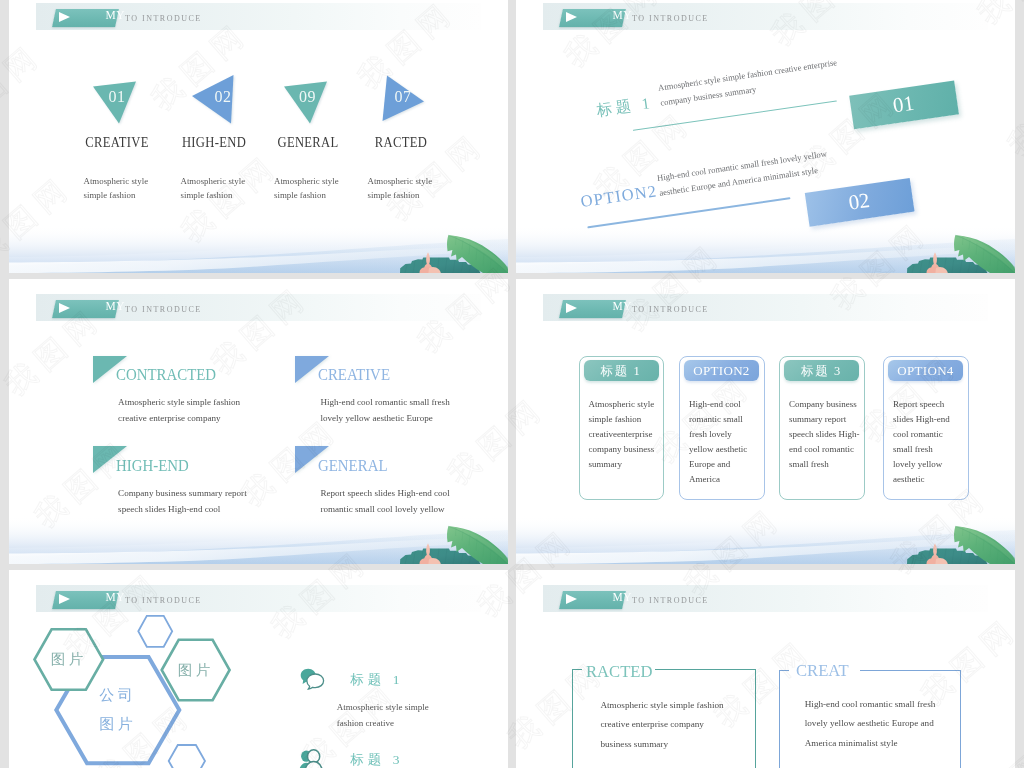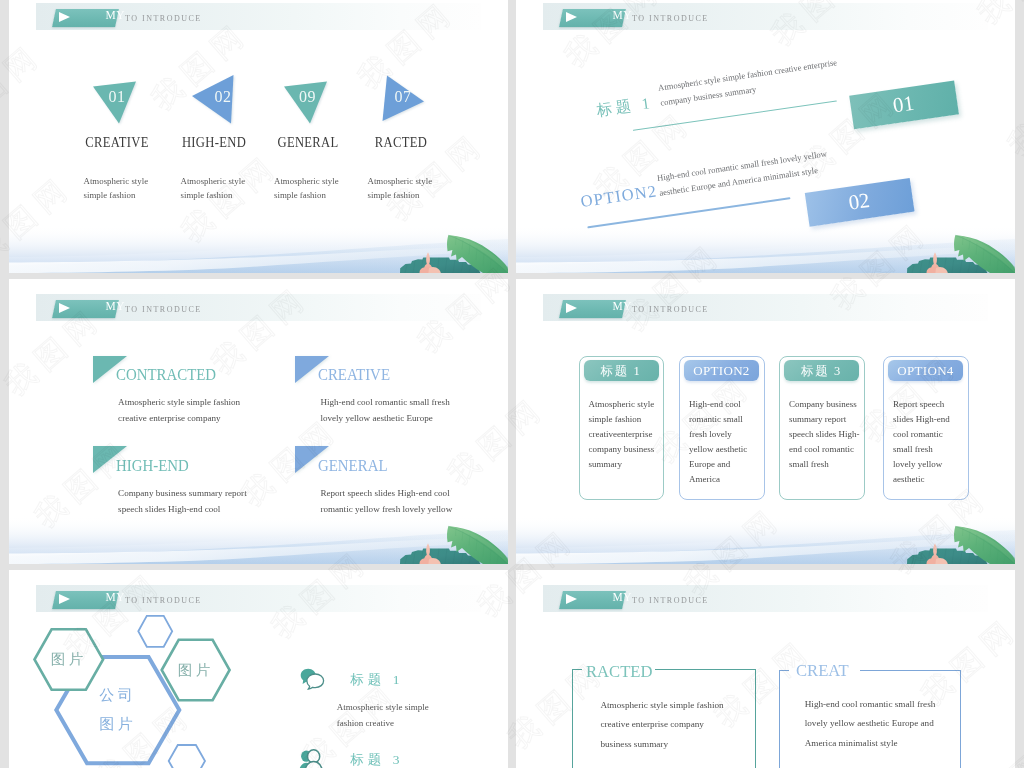--- a/index.html
+++ b/index.html
@@ -539,21 +539,21 @@
   <div class="s3-blk" style="left:83.6px;top:167.2px">
     <div class="s3-corner"></div>
     <div class="s3-h">HIGH-END</div>
     <div class="s3-p">Company business summary report
 speech slides High-end cool</div>
   </div>
   <div class="s3-blk" style="left:285.9px;top:167.2px">
     <div class="s3-corner blue"></div>
     <div class="s3-h blue">GENERAL</div>
     <div class="s3-p">Report speech slides High-end cool
-romantic yellow fresh lovely yellow</div>
+romantic small cool lovely yellow</div>
   </div>
 </div>
 
 <div class="slide s4">
   <div class="banner">
     <div class="banner-tag"></div>
     <div class="banner-play"></div>
     <div class="banner-my">MY</div>
     <div class="banner-sub">TO INTRODUCE</div>
   </div>

